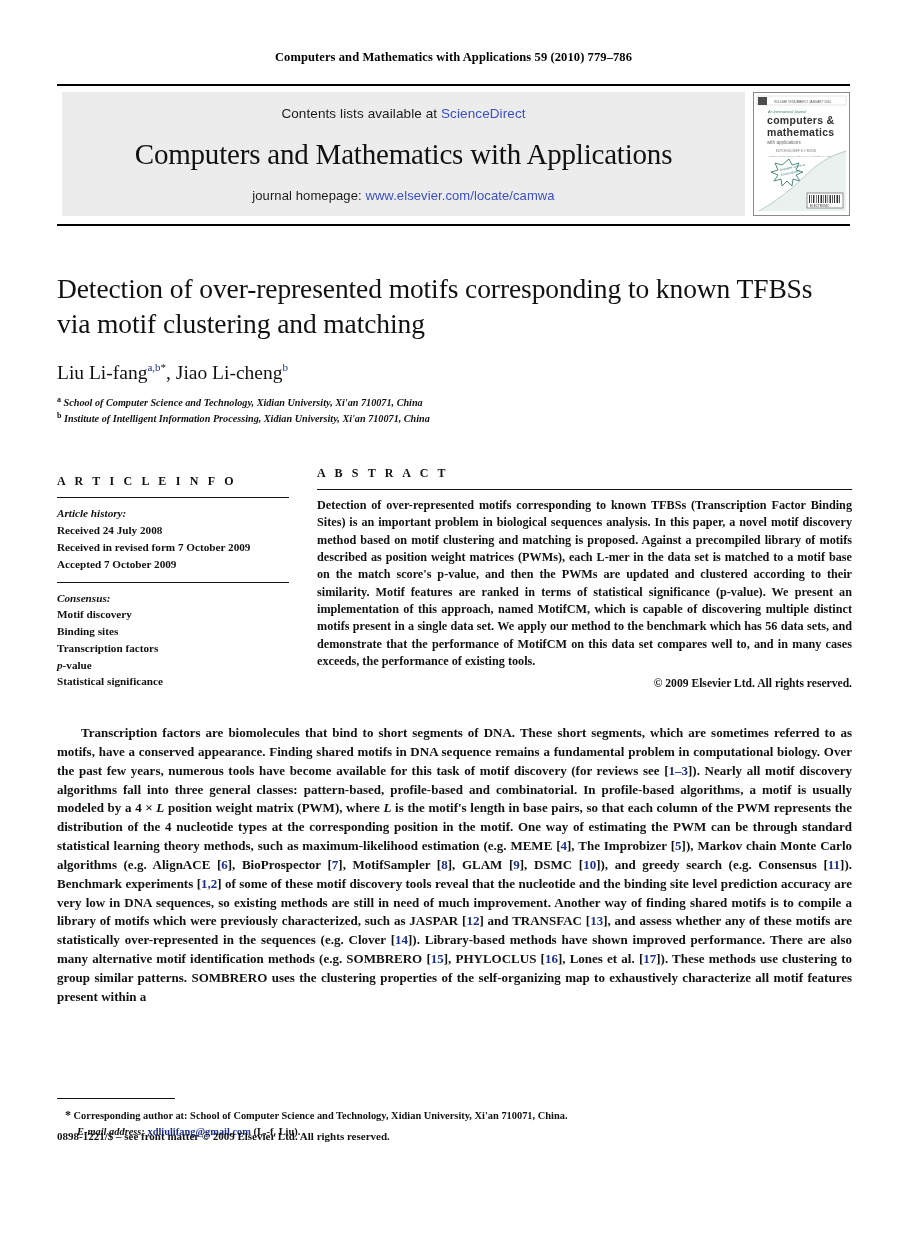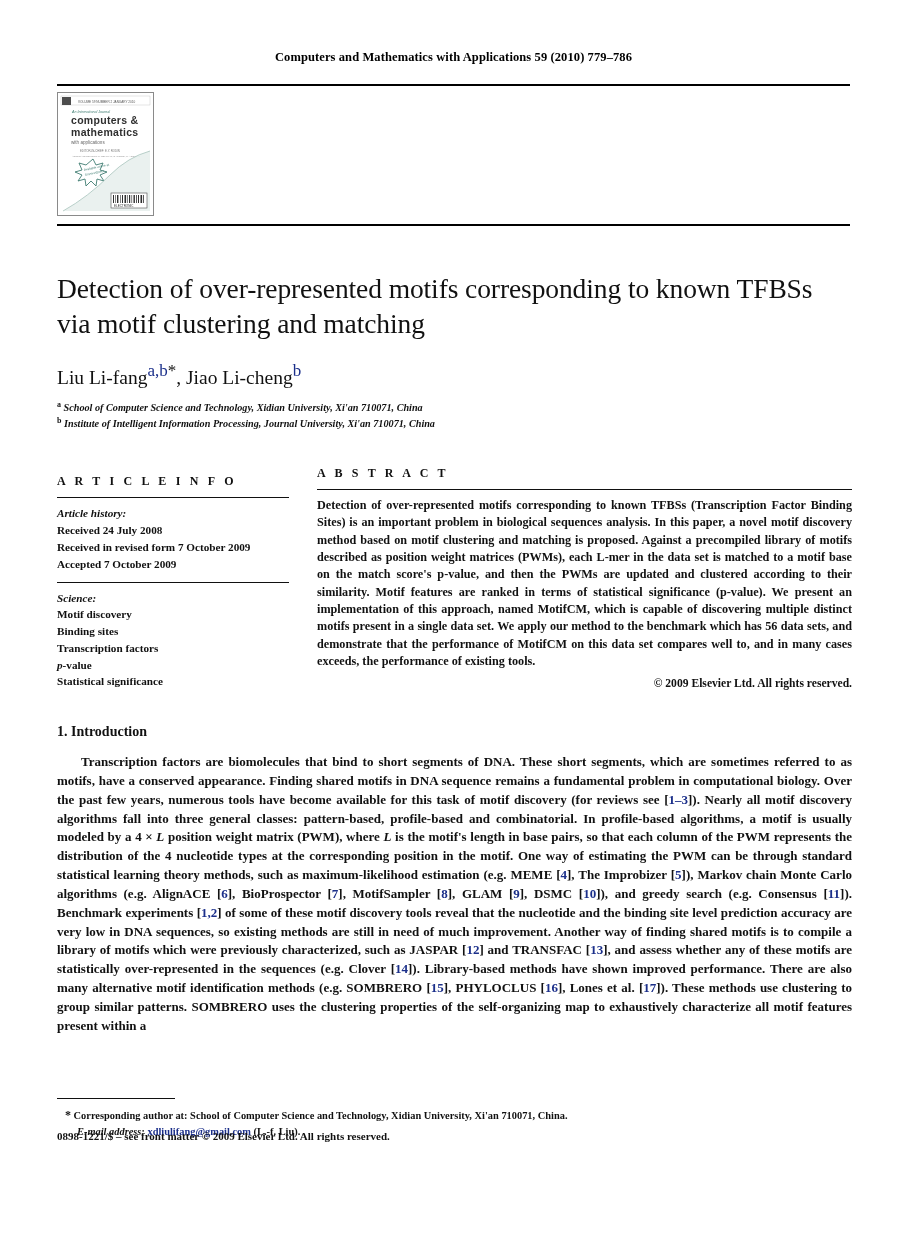--- a/index.html
+++ b/index.html
@@ -72,21 +72,21 @@
 
   
   .title-block { position: absolute; top: 272px; left: 57px; width: 795px; }
   .paper-title {
     font-size: 27.5px; line-height: 1.26; font-weight: 400;
     color: #111; letter-spacing: -.1px; margin: 0;
   }
   .authors {
     margin-top: 20px; font-size: 19.5px; color: #111; letter-spacing: 0;
   }
-  .authors sup { font-size: 17px; color: #1b2f8a; }
+  .authors sup { font-size: 11px; color: #1b2f8a; }
   .authors sup.star { color: #111; }
   .affil {
     margin-top: 10px; font-size: 10.2px; font-style: italic;
     font-weight: bold; line-height: 1.5; color: #111;
   }
   .affil sup { font-weight: bold; font-style: normal; font-size: 8px; }
 
   
   .cols { position: absolute; top: 466px; left: 57px; width: 795px; display: flex; align-items: flex-end; }
   .col-info { width: 232px; flex: 0 0 232px; }
@@ -151,20 +151,29 @@
 
 <div class="page">
 
   <div class="running-head">Computers and Mathematics with Applications 59 (2010) 779–786</div>
 
   <div class="banner-wrap">
     <div class="banner-rule-top"></div>
     <div class="banner-row">
 
 
+      <div class="banner-center">
+        <div class="contents-line">
+          <span>Contents lists available at </span><a href="#">ScienceDirect</a>
+        </div>
+        <div class="journal-name">Computers and Mathematics with Applications</div>
+        <div class="homepage-line">
+          <span>journal homepage: </span><a href="#">www.elsevier.com/locate/camwa</a>
+        </div>
+      </div>
 
       <div class="cover-thumb">
         <svg width="95" height="122" viewBox="0 0 95 122">
           <rect x="0" y="0" width="95" height="122" fill="#ffffff"></rect>
           <rect x="3" y="3" width="89" height="9" fill="#ffffff" stroke="#bdbdbd" stroke-width="0.4"></rect>
           <rect x="4" y="4" width="9" height="8" fill="#4c4c4c"></rect>
           <text x="20" y="10" font-family="Liberation Sans, sans-serif" font-size="3.1" fill="#555">VOLUME 59  NUMBER 2  JANUARY 2010</text>
           <text x="14" y="20" font-family="Liberation Sans, sans-serif" font-size="3.6" fill="#3f7d72" font-style="italic">An International Journal</text>
           <text x="13" y="31" font-family="Liberation Sans, sans-serif" font-size="10.5" font-weight="bold" fill="#2f2f2f" letter-spacing="0.3">computers &amp;</text>
           <text x="13" y="43" font-family="Liberation Sans, sans-serif" font-size="10.5" font-weight="bold" fill="#2f2f2f" letter-spacing="0.3">mathematics</text>
@@ -206,55 +215,54 @@
 
   <div class="title-block">
     <h1 class="paper-title">Detection of over-represented motifs corresponding to known TFBSs via motif clustering and matching</h1>
     <div class="authors">
       <span>Liu Li-fang</span><sup>a,b</sup><sup class="star">*</sup><span>, </span><span>Jiao Li-cheng</span><sup>b</sup>
     </div>
     <div class="affil">
       <sup>a</sup> <span>School of Computer Science and Technology, Xidian University, Xi'an 710071, China</span>
     </div>
     <div class="affil" style="margin-top:0">
-      <sup>b</sup> <span>Institute of Intelligent Information Processing, Journal University, Xi'an 710071, China</span>
+      <sup>b</sup> <span>Institute of Intelligent Information Processing, Xidian University, Xi'an 710071, China</span>
     </div>
   </div>
 
   <div class="cols">
 
     <div class="col-info">
       <div class="sec-head">A R T I C L E    I N F O</div>
       <div class="hr-thin"></div>
       <div class="info-label">Article history:</div>
       <div class="info-line">Received 24 July 2008</div>
       <div class="info-line">Received in revised form 7 October 2009</div>
       <div class="info-line">Accepted 7 October 2009</div>
       <div class="hr-thin2"></div>
-      <div class="info-label">Science:</div>
+      <div class="info-label">Consensus:</div>
       <div class="info-line">Motif discovery</div>
       <div class="info-line">Binding sites</div>
       <div class="info-line">Transcription factors</div>
       <div class="info-line"><em>p</em>-value</div>
       <div class="info-line">Statistical significance</div>
     </div>
 
     <div class="col-gap"></div>
 
     <div class="col-abstract">
       <div class="sec-head">A B S T R A C T</div>
       <div class="hr-thin"></div>
       <div class="abstract-body">Detection of over-represented motifs corresponding to known TFBSs (Transcription Factor Binding Sites) is an important problem in biological sequences analysis. In this paper, a novel motif discovery method based on motif clustering and matching is proposed. Against a precompiled library of motifs described as position weight matrices (PWMs), each L-mer in the data set is matched to a motif base on the match score's p-value, and then the PWMs are updated and clustered according to their similarity. Motif features are ranked in terms of statistical significance (p-value). We present an implementation of this approach, named MotifCM, which is capable of discovering multiple distinct motifs present in a single data set. We apply our method to the benchmark which has 56 data sets, and demonstrate that the performance of MotifCM on this data set compares well to, and in many cases exceeds, the performance of existing tools.</div>
       <div class="copyright">© 2009 Elsevier Ltd. All rights reserved.</div>
     </div>
 
   </div>
 
   <div class="body-sec">
-    <h2 class="h2">1.  Introduction</h2>
     <p class="para" id="intro-para"><span>Transcription factors are biomolecules that bind to short segments of DNA. These short segments, which are sometimes referred to as motifs, have a conserved appearance. Finding shared motifs in DNA sequence remains a fundamental problem in computational biology. Over the past few years, numerous tools have become available for this task of motif discovery (for reviews see [</span><span class="ref">1–3</span><span>]). Nearly all motif discovery algorithms fall into three general classes: pattern-based, profile-based and combinatorial. In profile-based algorithms, a motif is usually modeled by a 4 × </span><em>L</em><span> position weight matrix (PWM), where </span><em>L</em><span> is the motif's length in base pairs, so that each column of the PWM represents the distribution of the 4 nucleotide types at the corresponding position in the motif. One way of estimating the PWM can be through standard statistical learning theory methods, such as maximum-likelihood estimation (e.g. MEME [</span><span class="ref">4</span><span>], The Improbizer [</span><span class="ref">5</span><span>]), Markov chain Monte Carlo algorithms (e.g. AlignACE [</span><span class="ref">6</span><span>], BioProspector [</span><span class="ref">7</span><span>], MotifSampler [</span><span class="ref">8</span><span>], GLAM [</span><span class="ref">9</span><span>], DSMC [</span><span class="ref">10</span><span>]), and greedy search (e.g. Consensus [</span><span class="ref">11</span><span>]). Benchmark experiments [</span><span class="ref">1,2</span><span>] of some of these motif discovery tools reveal that the nucleotide and the binding site level prediction accuracy are very low in DNA sequences, so existing methods are still in need of much improvement. Another way of finding shared motifs is to compile a library of motifs which were previously characterized, such as JASPAR [</span><span class="ref">12</span><span>] and TRANSFAC [</span><span class="ref">13</span><span>], and assess whether any of these motifs are statistically over-represented in the sequences (e.g. Clover [</span><span class="ref">14</span><span>]). Library-based methods have shown improved performance. There are also many alternative motif identification methods (e.g. SOMBRERO [</span><span class="ref">15</span><span>], PHYLOCLUS [</span><span class="ref">16</span><span>], Lones et al. [</span><span class="ref">17</span><span>]). These methods use clustering to group similar patterns. SOMBRERO uses the clustering properties of the self-organizing map to exhaustively characterize all motif features present within a</span></p>
   </div>
 
   <div class="footnote-area">
     <div class="fn-rule"></div>
     <div class="fn-line">
       <span class="star">*</span><span> Corresponding author at: School of Computer Science and Technology, Xidian University, Xi'an 710071, China.</span>
     </div>
     <div class="fn-line" style="padding-left:20px; text-indent:0">
       <em>E-mail address:</em> <a href="#">xdliulifang@gmail.com</a><span> (L.-f. Liu).</span>

